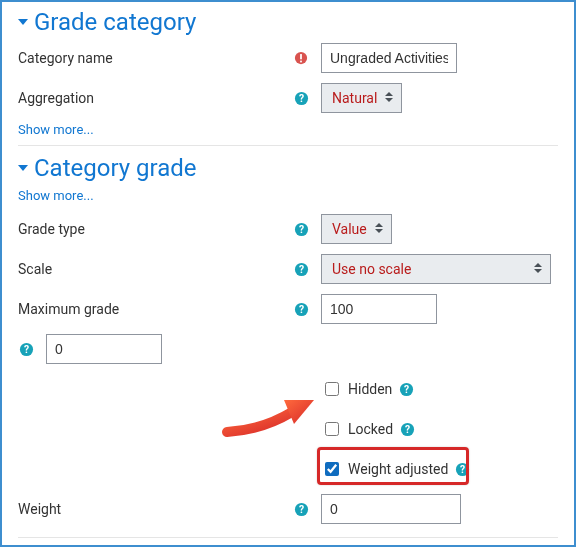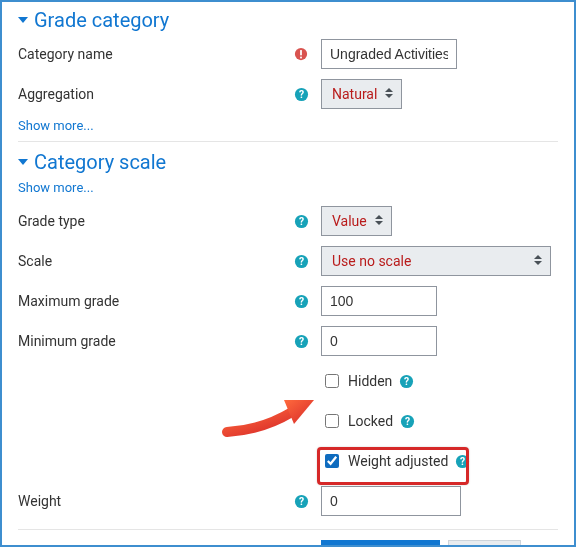--- a/index.html
+++ b/index.html
@@ -21,21 +21,21 @@
   .section { padding-top: 4px; }
   .section-header {
     display: flex;
     align-items: center;
     gap: 6px;
     color: #1177d1;
     cursor: pointer;
   }
   .section-header .caret svg { display:block; }
   .section-title {
-    font-size: 20px;
+    font-size: 24px;
     font-weight: 400;
     color: #1177d1;
     margin: 0;
     padding: 2px 0;
   }
   .row {
     display: flex;
     align-items: center;
     min-height: 40px;
     padding: 2px 0;
@@ -209,21 +209,21 @@
 
   <hr class="hr">
 
   <div class="section">
     <div class="section-header">
       <span class="caret">
         <svg width="10" height="10" viewBox="0 0 10 10">
             <polygon points="0,2 10,2 5,8" fill="#1177d1"></polygon>
           </svg>
       </span>
-      <h2 class="section-title">Category scale</h2>
+      <h2 class="section-title">Category grade</h2>
     </div>
     <a class="show-more">Show more...</a>
 
     <div class="row">
       <div class="label-col">
           <span>Grade type</span>
         </div>
       <div class="icon-col">
         <span class="help-icon">
           <svg width="15" height="15" viewBox="0 0 16 16">
@@ -281,23 +281,20 @@
               <text x="8" y="12" text-anchor="middle" font-size="11" font-weight="bold" fill="#fff">?</text>
             </svg>
         </span>
       </div>
       <div class="field-col">
         <input type="text" class="text-input w-num" value="100" style="">
       </div>
     </div>
 
     <div class="row">
-      <div class="label-col">
-          <span>Minimum grade</span>
-        </div>
       <div class="icon-col">
         <span class="help-icon">
           <svg width="15" height="15" viewBox="0 0 16 16">
               <circle cx="8" cy="8" r="7" fill="#17a2b8"></circle>
               <text x="8" y="12" text-anchor="middle" font-size="11" font-weight="bold" fill="#fff">?</text>
             </svg>
         </span>
       </div>
       <div class="field-col">
         <input type="text" class="text-input w-num" value="0" style="">

